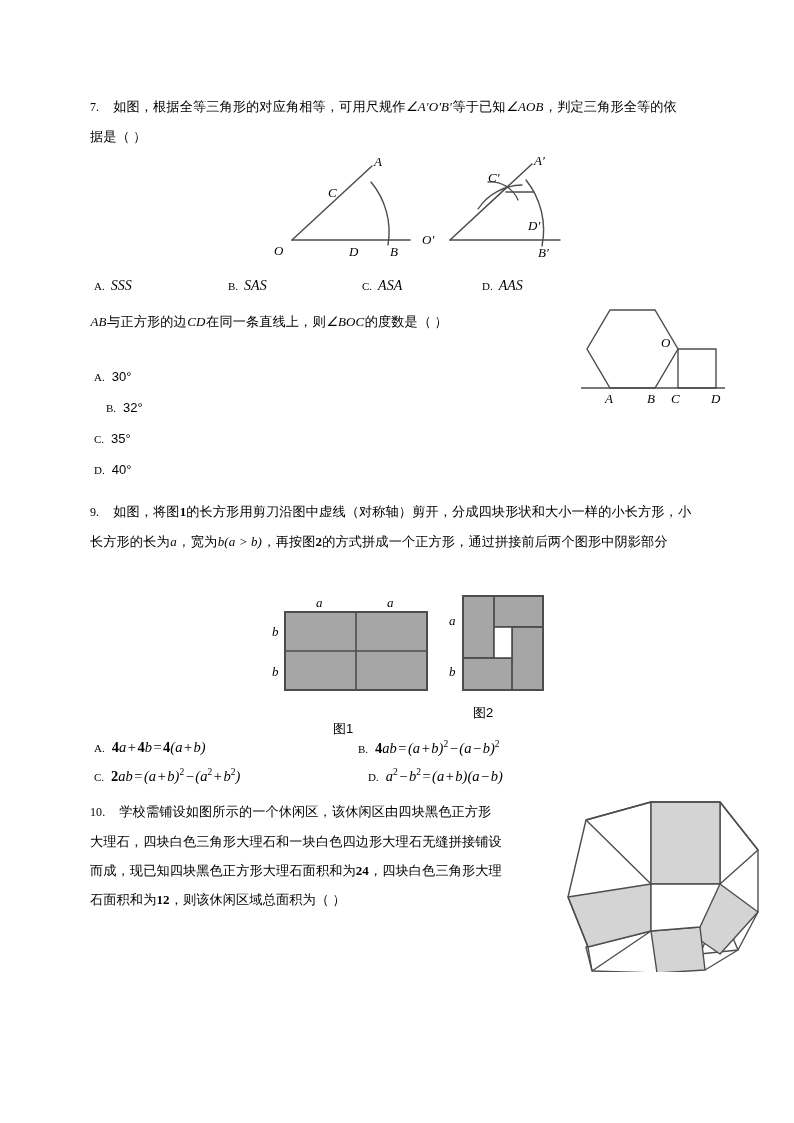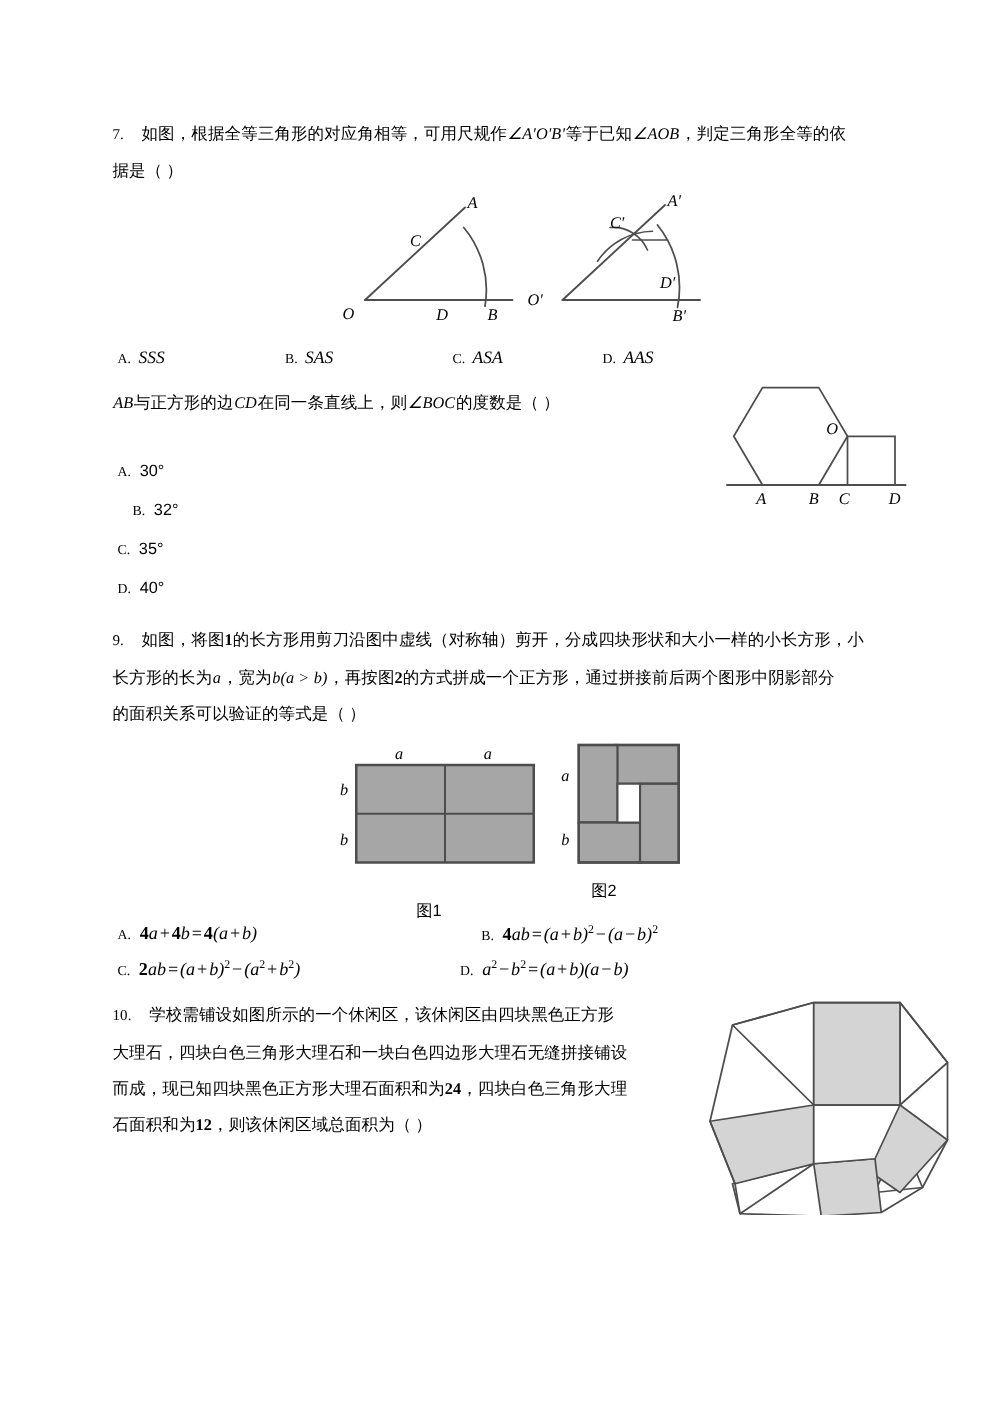--- a/index.html
+++ b/index.html
@@ -207,23 +207,20 @@
     </div>
   </div>
 
   <div class="q" style="height:300px;">
     <div class="qline">
       <span class="qnum">9.</span><span class="gap-sm"></span><span>如图，将图</span><span class="mb">1</span><span>的长方形用剪刀沿图中虚线（对称轴）剪开，分成四块形状和大小一样的小长方形，小</span>
     </div>
     <div class="qline">
       <span>长方形的长为</span><span class="mi">a</span><span>，宽为</span><span class="mi">b(a &gt; b)</span><span>，再按图</span><span class="mb">2</span><span>的方式拼成一个正方形，通过拼接前后两个图形中阴影部分</span>
     </div>
-    <div class="qline">
-      <span>的面积关系可以验证的等式是（     ）</span>
-    </div>
 
     <div class="fig" style="left:165px; top:95px; width:290px; height:140px;">
       <svg width="290" height="140" viewBox="0 0 290 140">
 
         <g>
           <rect x="30" y="20" width="142" height="78" fill="#a6a6a6" stroke="#4d4d4d" stroke-width="2"></rect>
           <line x1="101" y1="20" x2="101" y2="98" stroke="#4d4d4d" stroke-width="1.6"></line>
           <line x1="30" y1="59" x2="172" y2="59" stroke="#4d4d4d" stroke-width="1.6"></line>
         </g>
         <g font-family="Liberation Serif, serif" font-style="italic" font-size="13" fill="#000">
@@ -253,21 +250,21 @@
         </g>
       </svg>
       <div class="cap" style="left:78px; top:128px;">图1</div>
       <div class="cap" style="left:218px; top:112px;">图2</div>
     </div>
 
     <div class="opts" style="position:absolute; top:242px; left:0; width:620px; height:60px;text-align:center;">
       <div class="opt" style="left:4px; top:0px;">
         <span class="olab">A.</span><span class="formula"><span class="num">4</span>a<span class="op">+</span><span class="num">4</span>b<span class="op">=</span><span class="num">4</span>(a<span class="op">+</span>b)</span>
       </div>
-      <div class="opt" style="left:295px; top:0px;">
+      <div class="opt" style="left:268px; top:0px;">
         <span class="olab">B.</span><span class="formula"><span class="num">4</span>ab<span class="op">=</span>(a<span class="op">+</span>b)<sup>2</sup><span class="op">−</span>(a<span class="op">−</span>b)<sup>2</sup></span>
       </div>
       <div class="opt" style="left:4px; top:28px;">
         <span class="olab">C.</span><span class="formula"><span class="num">2</span>ab<span class="op">=</span>(a<span class="op">+</span>b)<sup>2</sup><span class="op">−</span>(a<sup>2</sup><span class="op">+</span>b<sup>2</sup>)</span>
       </div>
       <div class="opt" style="left:278px; top:28px;">
         <span class="olab">D.</span><span class="formula">a<sup>2</sup><span class="op">−</span>b<sup>2</sup><span class="op">=</span>(a<span class="op">+</span>b)(a<span class="op">−</span>b)</span>
       </div>
     </div>
   </div>

